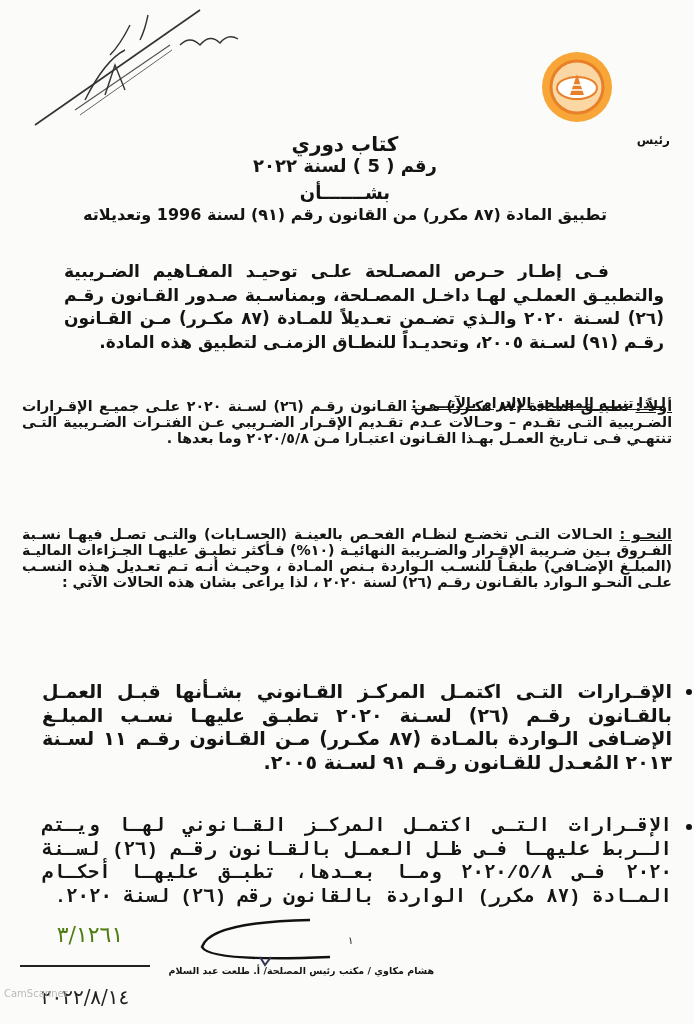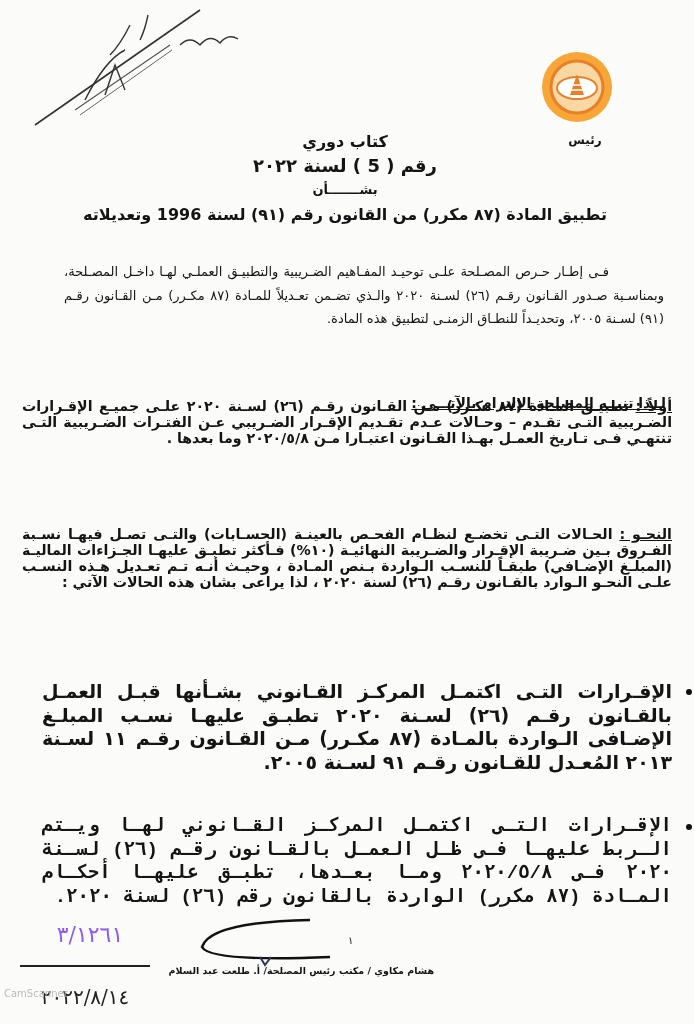--- a/index.html
+++ b/index.html
@@ -3,39 +3,39 @@
 <meta charset="utf-8">
 <style>
   html, body { margin:0; padding:0; }
   body {
     width:694px; height:1024px; background:#f7f7f5; position:relative; overflow:hidden;
     font-family:"DejaVu Sans", sans-serif; color:#141414;
   }
   .page { position:absolute; inset:0; background:#fbfbf9; }
   .handnote { position:absolute; left:0; top:0; width:300px; height:130px; }
   .logo { position:absolute; left:540px; top:50px; width:74px; height:74px; }
-  .org { position:absolute; left:500px; top:132px; width:170px; text-align:center; direction:rtl; font-weight:bold; font-size:12px; line-height:17px; }
+  .org { position:absolute; left:500px; top:132px; width:170px; direction:rtl; font-weight:bold; font-size:12px; line-height:17px; }
   .hdr { position:absolute; left:180px; width:330px; text-align:center; direction:rtl; font-weight:bold; }
-  .hdr1 { top:132px; font-size:16px; }
+  .hdr1 { top:132px; font-size:20px; }
   .hdr2 { top:155px; font-size:18px; }
-  .hdr3 { top:182px; font-size:13px; }
+  .hdr3 { top:182px; font-size:18px; }
   .subject { position:absolute; left:70px; top:205px; width:550px; text-align:center; direction:rtl; font-weight:bold; font-size:16px; }
-  .body-text { position:absolute; right:22px; direction:rtl; text-align:justify; text-align-last:right; font-size:13px; line-height:23.5px; font-weight:normal; }
+  .body-text { position:absolute; right:22px; direction:rtl; text-align:justify; text-align-last:right; font-size:17px; line-height:23.5px; font-weight:bold; }
   .intro { top:260px; width:390px; right:30px; width:600px; text-indent:55px; }
   .directive { position:absolute; right:28px; top:395px; direction:rtl; font-weight:bold; font-size:14px; text-decoration:underline; }
   .item { position:absolute; direction:rtl; font-weight:bold; font-size:14.2px; line-height:16px; text-align:justify; text-align-last:right; }
   .item1 { top:398px; right:22px; width:650px; }
   .item2 { top:526px; right:22px; width:650px; }
   .lbl { text-decoration:underline; }
   .bullet { position:absolute; direction:rtl; font-weight:bold; font-size:19px; line-height:23.5px; text-align:justify; text-align-last:right; }
   .b1 { top:680px; right:22px; width:630px; }
   .b2 { top:815px; right:22px; width:630px;font-family:Liberation Mono, monospace; }
   .dot { position:absolute; right:-20px; top:9px; width:6px; height:6px; border-radius:50%; background:#111; }
   .footer { position:absolute; right:260px; top:965px; direction:rtl; font-size:9.5px; font-weight:bold; }
-  .refno { position:absolute; left:30px; top:922px; width:120px; font-family:"DejaVu Serif", serif; font-size:22px; text-align:center; color:#8b5cf6; }
+  .refno { position:absolute; left:30px; top:922px; width:120px; font-family:"DejaVu Serif", serif; font-size:22px; text-align:center; color:#4d7c0f; }
   .refdate { position:absolute; left:20px; top:965px; width:130px; font-family:"DejaVu Serif", serif; font-size:20px; text-align:center; color:#222; border-top:2px solid #222; padding-top:18px; }
   .sig { position:absolute; left:190px; top:912px; width:150px; height:60px; }
   .camscan { position:absolute; left:4px; top:988px; font-size:10px; color:#bbb; }
   .pagenum { position:absolute; left:348px; top:935px; font-size:10px; }
 </style>
 </head>
 <body>
 
 <div class="page">
 

